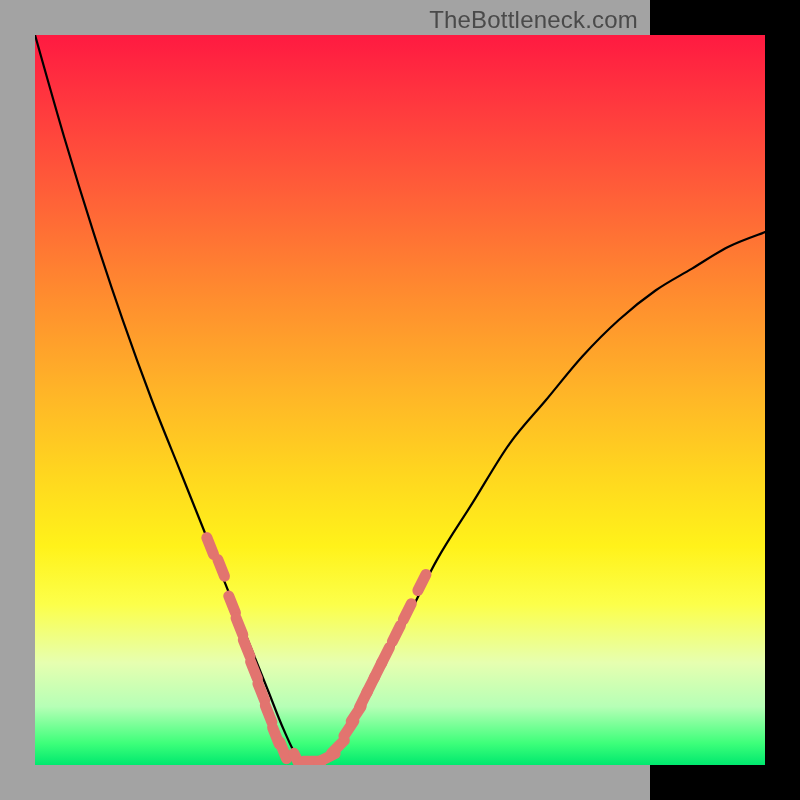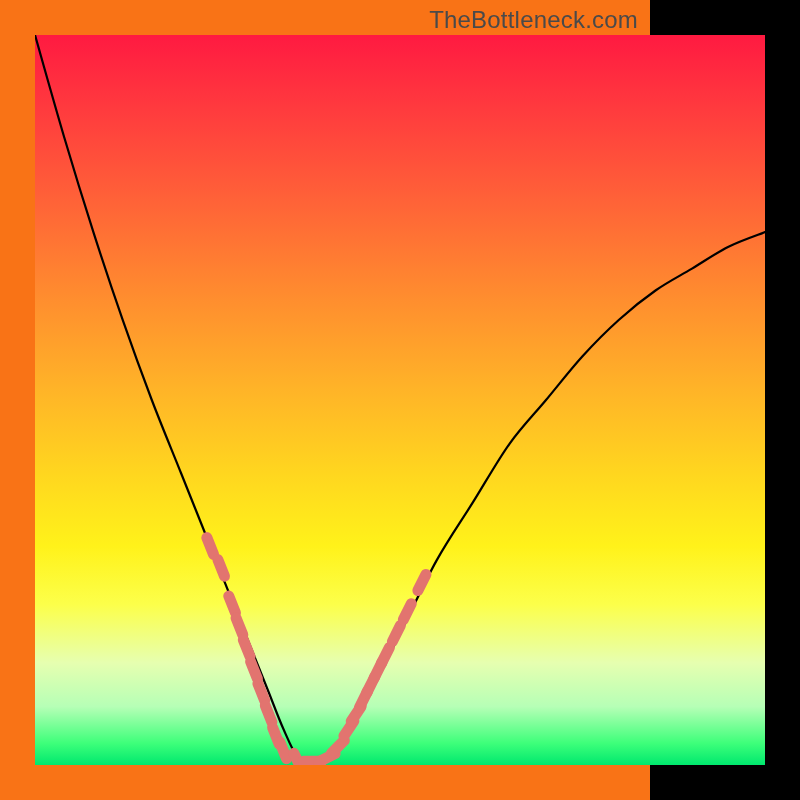--- a/index.html
+++ b/index.html
@@ -8,21 +8,21 @@
     width: 800px;
     height: 800px;
     overflow: hidden;
     background: #000;
     font-family: Arial, Helvetica, sans-serif;
   }
   .frame {
     position: relative;
     width: 650px;
     height: 800px;
-    background: #f97316;
+    background: #a3a3a3;
   }
   .plot-area {
     position: absolute;
     left: 35px;
     top: 35px;
     width: 730px;
     height: 730px;
     background: linear-gradient(
       to bottom,
       #ff1a41 0%,

